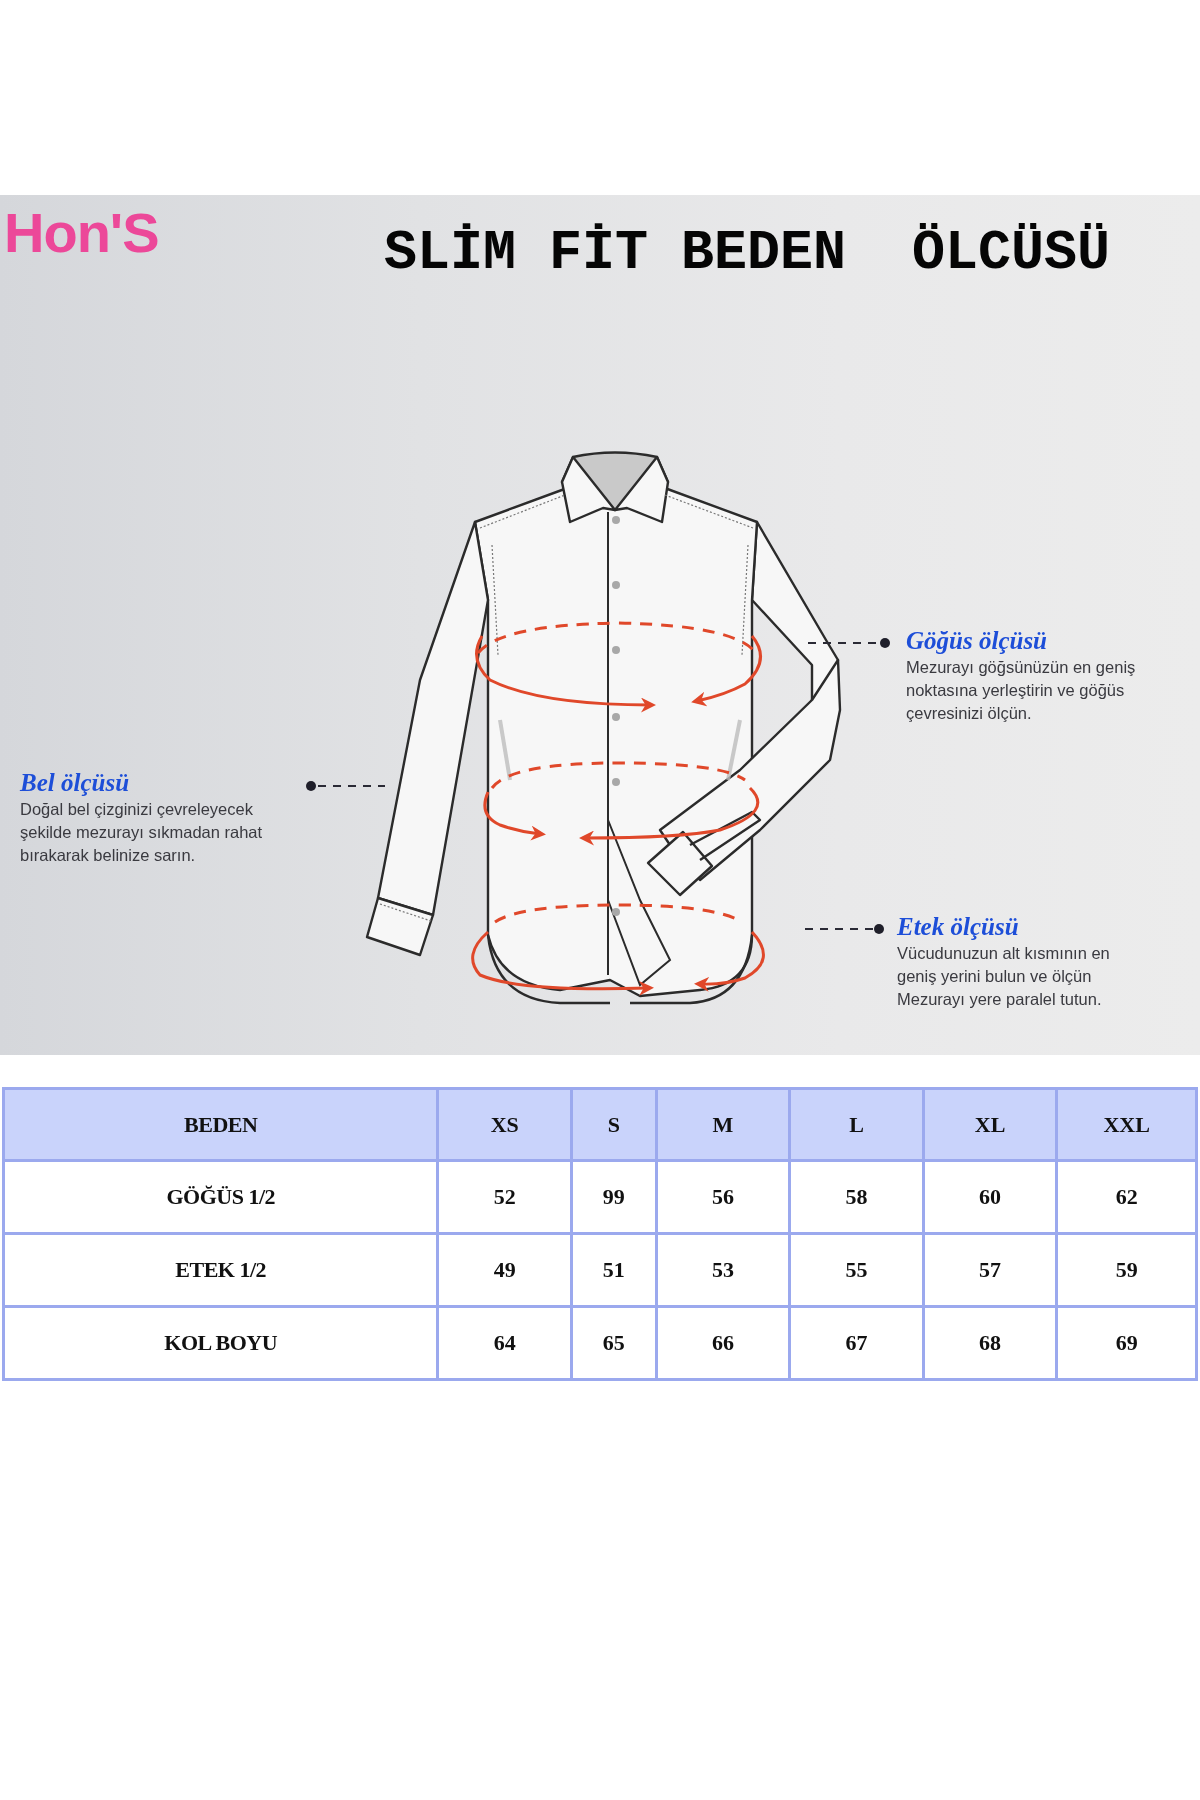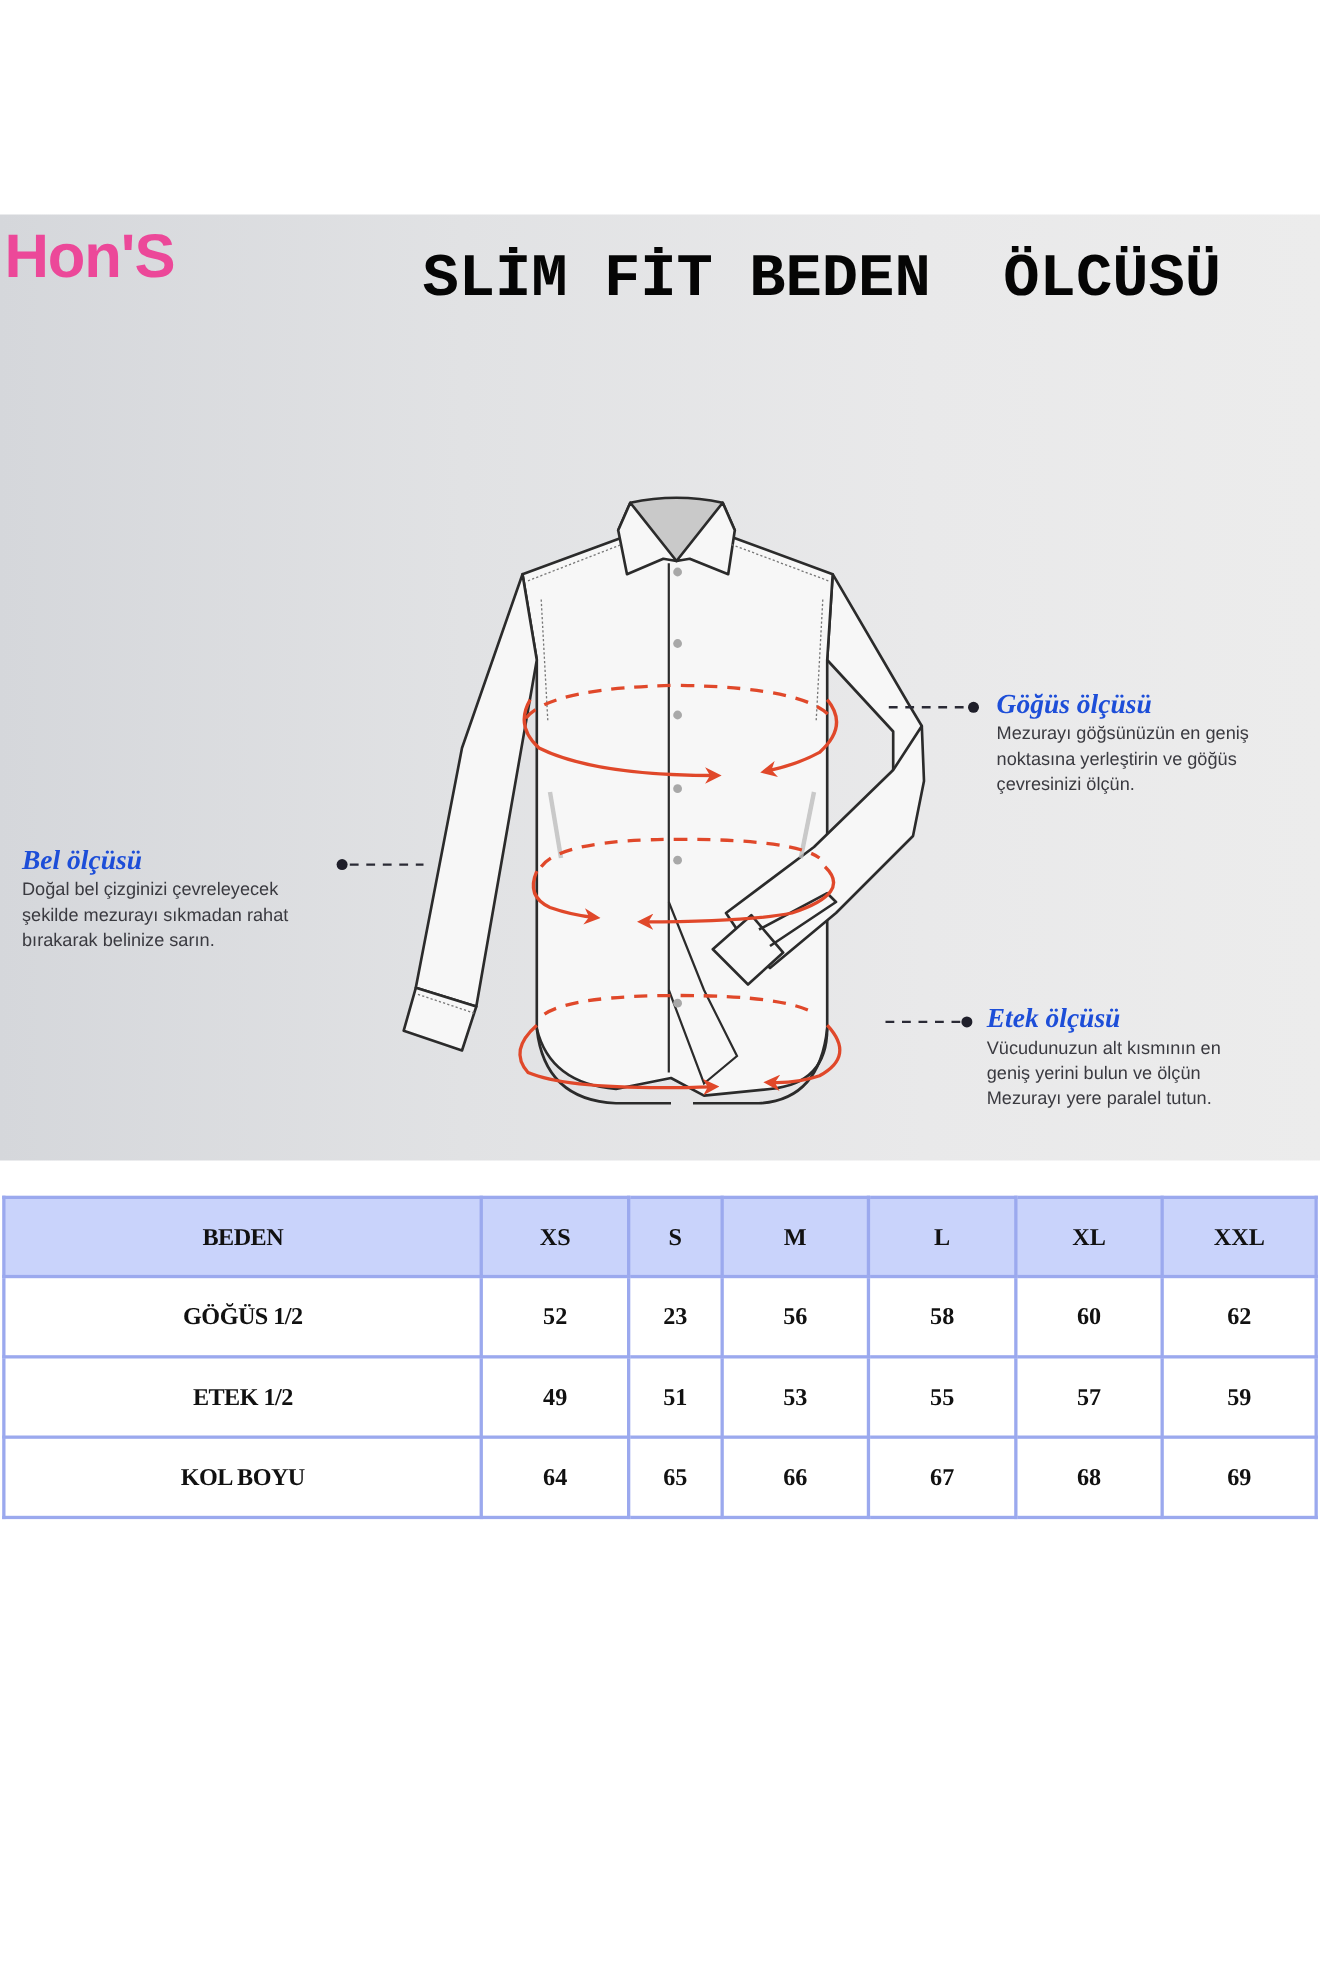--- a/index.html
+++ b/index.html
@@ -152,21 +152,21 @@
       <th>M</th>
       <th>L</th>
       <th>XL</th>
       <th>XXL</th>
     </tr>
   </thead>
   <tbody>
     <tr>
       <td class="lbl">GÖĞÜS 1/2</td>
       <td>52</td>
-      <td>23</td>
+      <td>99</td>
       <td>56</td>
       <td>58</td>
       <td>60</td>
       <td>62</td>
     </tr>
     <tr>
       <td class="lbl">ETEK 1/2</td>
       <td>49</td>
       <td>51</td>
       <td>53</td>

